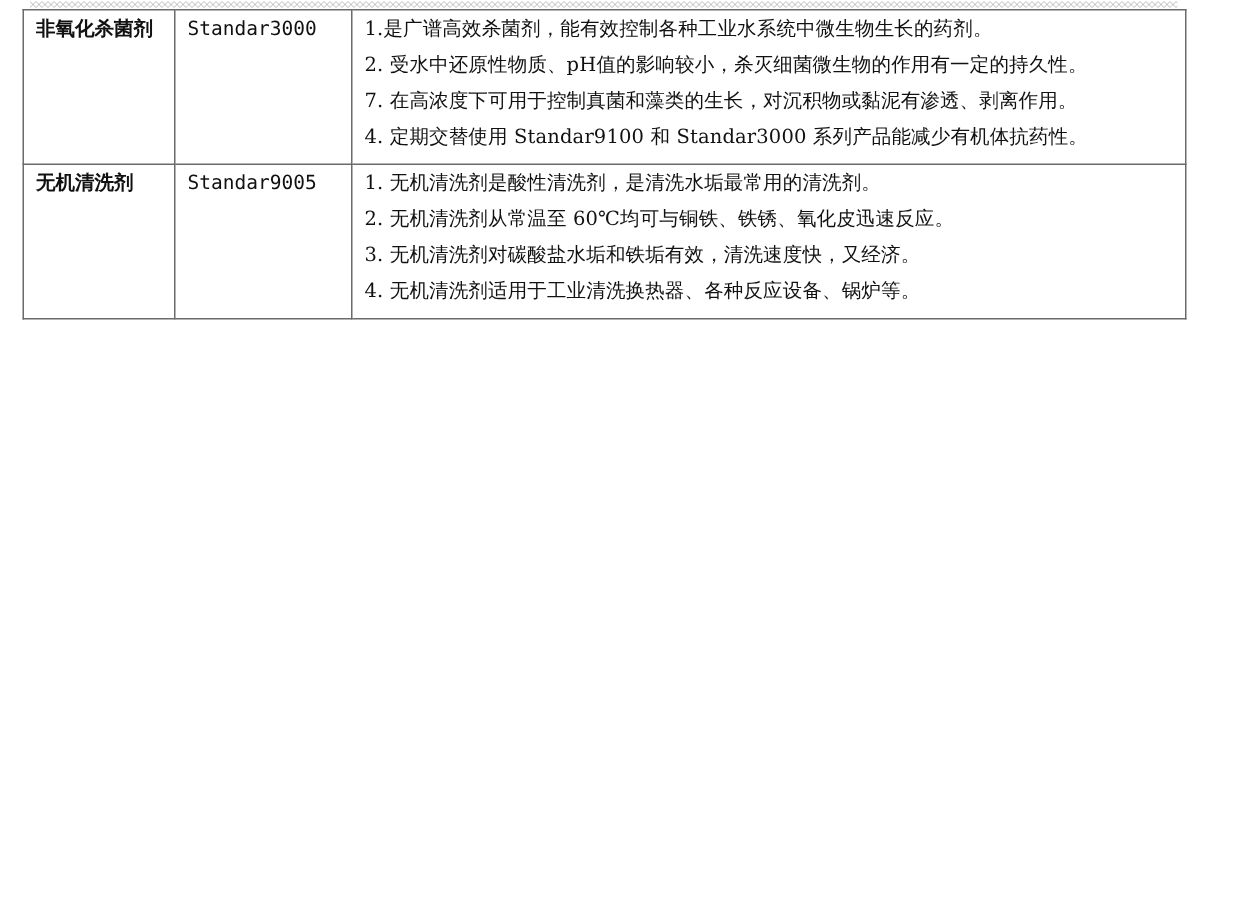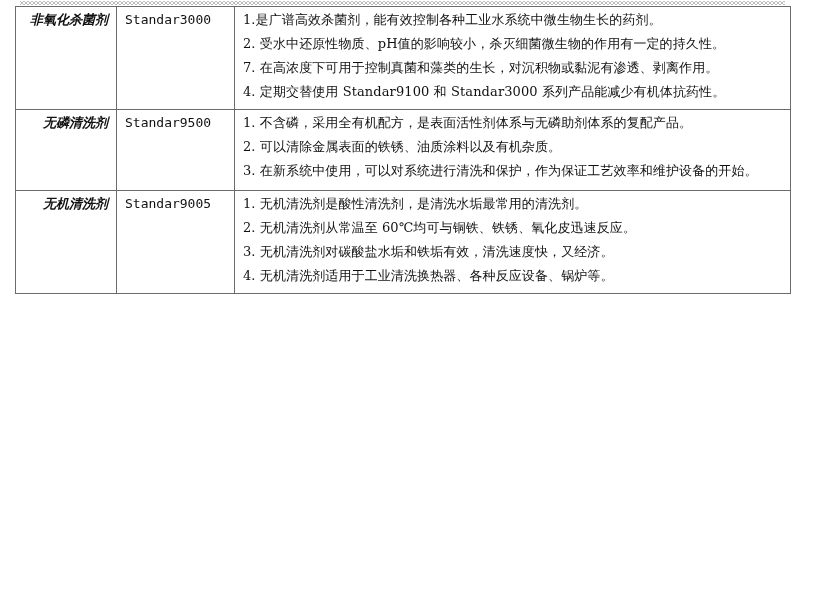--- a/index.html
+++ b/index.html
@@ -12,21 +12,21 @@
       background-size: 4px 4px; background-repeat: repeat-x;
     }
     table.spec {
       position: absolute; left: 15px; top: 6px;
       width: 776px; border-collapse: collapse; table-layout: fixed;
     }
     table.spec td {
       border: 1px solid #6b6b6b; vertical-align: top;
       font-size: 13px; line-height: 24px; padding: 1px 8px 5px 8px;
     }
-    td.name { width: 84px; text-align: right; font-weight: bold; font-style: italic; }
+    td.name { width: 84px; text-align: left; font-weight: bold; }
     td.model { width: 101px; font-family: "DejaVu Sans Mono", "Liberation Mono", monospace; font-size: 12.5px; padding-left: 8px; margin-left: 28px; }
     td.desc { padding-left: 6px; padding-right: 4px; }
     .line { display: block; white-space: normal; letter-spacing: 0.1px; }
     tr.r1 td { height: 93px; }
     tr.r2 td { height: 74px; }
     tr.r3 td { height: 74px; }
     tr.r4 td { height: 94px; }
     tr.r5 td { height: 114px; }
     tr.r6 td { height: 74px; }
   </style>
@@ -40,29 +40,20 @@
     <tr class="r1">
       <td class="name">非氧化杀菌剂</td>
       <td class="model">Standar3000</td>
       <td class="desc">
         <span class="line">1.是广谱高效杀菌剂，能有效控制各种工业水系统中微生物生长的药剂。</span>
         <span class="line">2.  受水中还原性物质、pH值的影响较小，杀灭细菌微生物的作用有一定的持久性。</span>
         <span class="line">7.  在高浓度下可用于控制真菌和藻类的生长，对沉积物或黏泥有渗透、剥离作用。</span>
         <span class="line">4.  定期交替使用 Standar9100 和 Standar3000 系列产品能减少有机体抗药性。</span>
       </td>
     </tr>
-    <tr class="r3">
-      <td class="name">无磷清洗剂</td>
-      <td class="model">Standar9500</td>
-      <td class="desc">
-        <span class="line">1.  不含磷，采用全有机配方，是表面活性剂体系与无磷助剂体系的复配产品。</span>
-        <span class="line">2.  可以清除金属表面的铁锈、油质涂料以及有机杂质。</span>
-        <span class="line">3.  在新系统中使用，可以对系统进行清洗和保护，作为保证工艺效率和维护设备的开始。</span>
-      </td>
-    </tr>
     <tr class="r4">
       <td class="name">无机清洗剂</td>
       <td class="model">Standar9005</td>
       <td class="desc">
         <span class="line">1.  无机清洗剂是酸性清洗剂，是清洗水垢最常用的清洗剂。</span>
         <span class="line">2.  无机清洗剂从常温至 60℃均可与铜铁、铁锈、氧化皮迅速反应。</span>
         <span class="line">3.  无机清洗剂对碳酸盐水垢和铁垢有效，清洗速度快，又经济。</span>
         <span class="line">4.  无机清洗剂适用于工业清洗换热器、各种反应设备、锅炉等。</span>
       </td>
     </tr>

